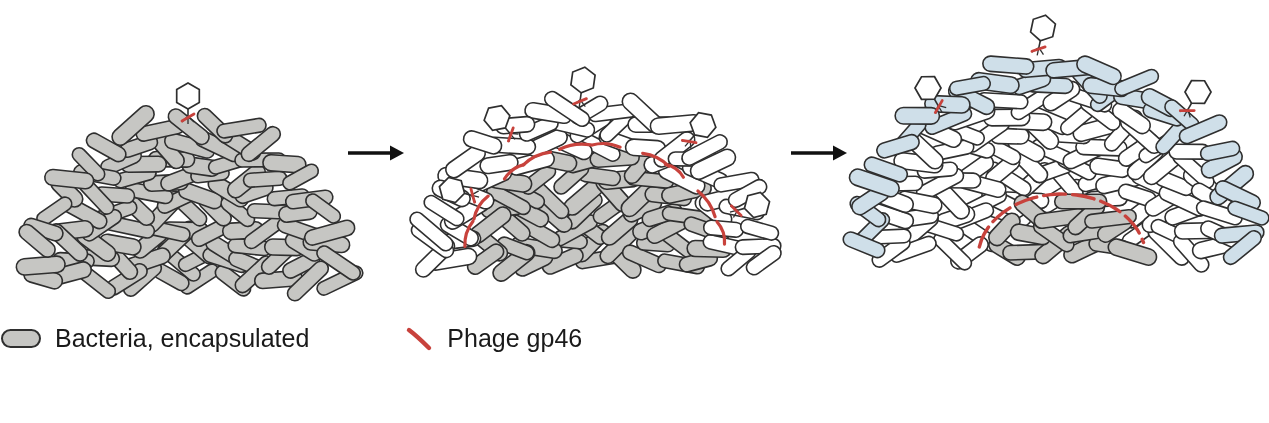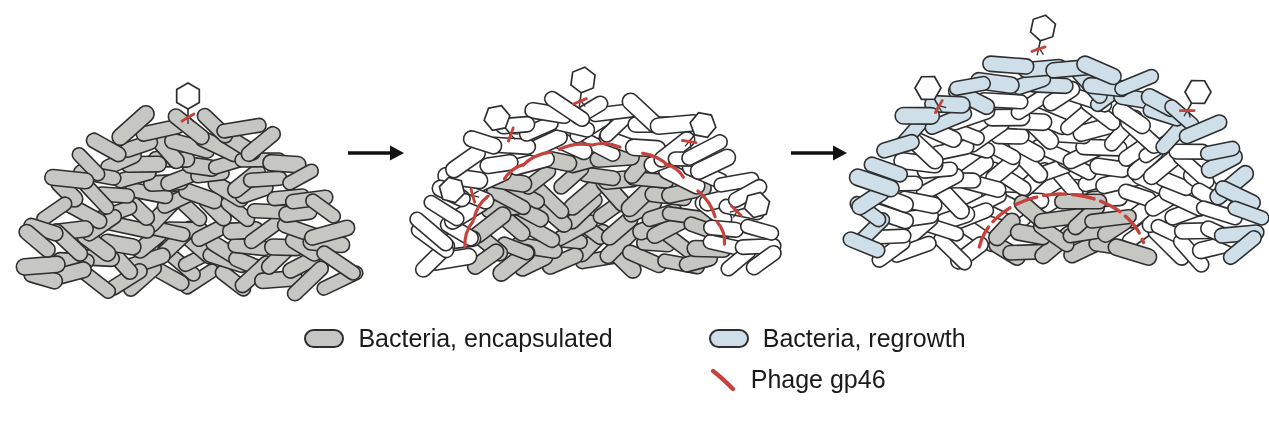--- a/index.html
+++ b/index.html
@@ -6,21 +6,20 @@
   .page{
     position:relative;
     width:1269px;height:423px;
     background:#ffffff;
     overflow:hidden;
     font-family:"Liberation Sans", sans-serif;
   }
   #diagram{display:block;}
   .legend{
     display:flex;
-    justify-content:center;
     gap:95px;
     margin-top:12px;
   }
   .legend-col{display:flex;flex-direction:column;gap:12px;}
   .legend-item{
     display:flex;align-items:center;gap:13px;
     font-size:25px;color:#1a1a1a;
   }
   .legend-item svg{flex:0 0 auto;}
 </style>
@@ -478,26 +477,20 @@
     <div class="legend-col">
       <div class="legend-item">
         <svg width="42" height="21" viewBox="0 0 42 21">
           <rect x="2" y="2" width="38" height="17" rx="8.5" ry="8.5" stroke="#2f2f2f" stroke-width="2" fill="#c6c6c3"></rect>
         </svg>
         <span>Bacteria, encapsulated</span>
       </div>
     </div>
     <div class="legend-col">
       <div class="legend-item">
-        <svg width="42" height="21" viewBox="0 0 42 21">
-          <rect x="2" y="2" width="38" height="17" rx="8.5" ry="8.5" stroke="#2f2f2f" stroke-width="2" fill="#cfdfe9"></rect>
-        </svg>
-        <span>Bacteria, regrowth</span>
-      </div>
-      <div class="legend-item">
         <svg width="30" height="26" viewBox="0 0 30 26">
           <path d="M5,4 Q 13,10 25,22" fill="none" stroke-width="4.4" stroke-linecap="round" stroke="#c8423c"></path>
         </svg>
         <span>Phage gp46</span>
       </div>
     </div>
   </div>
 </div>
 
 </body></html>

